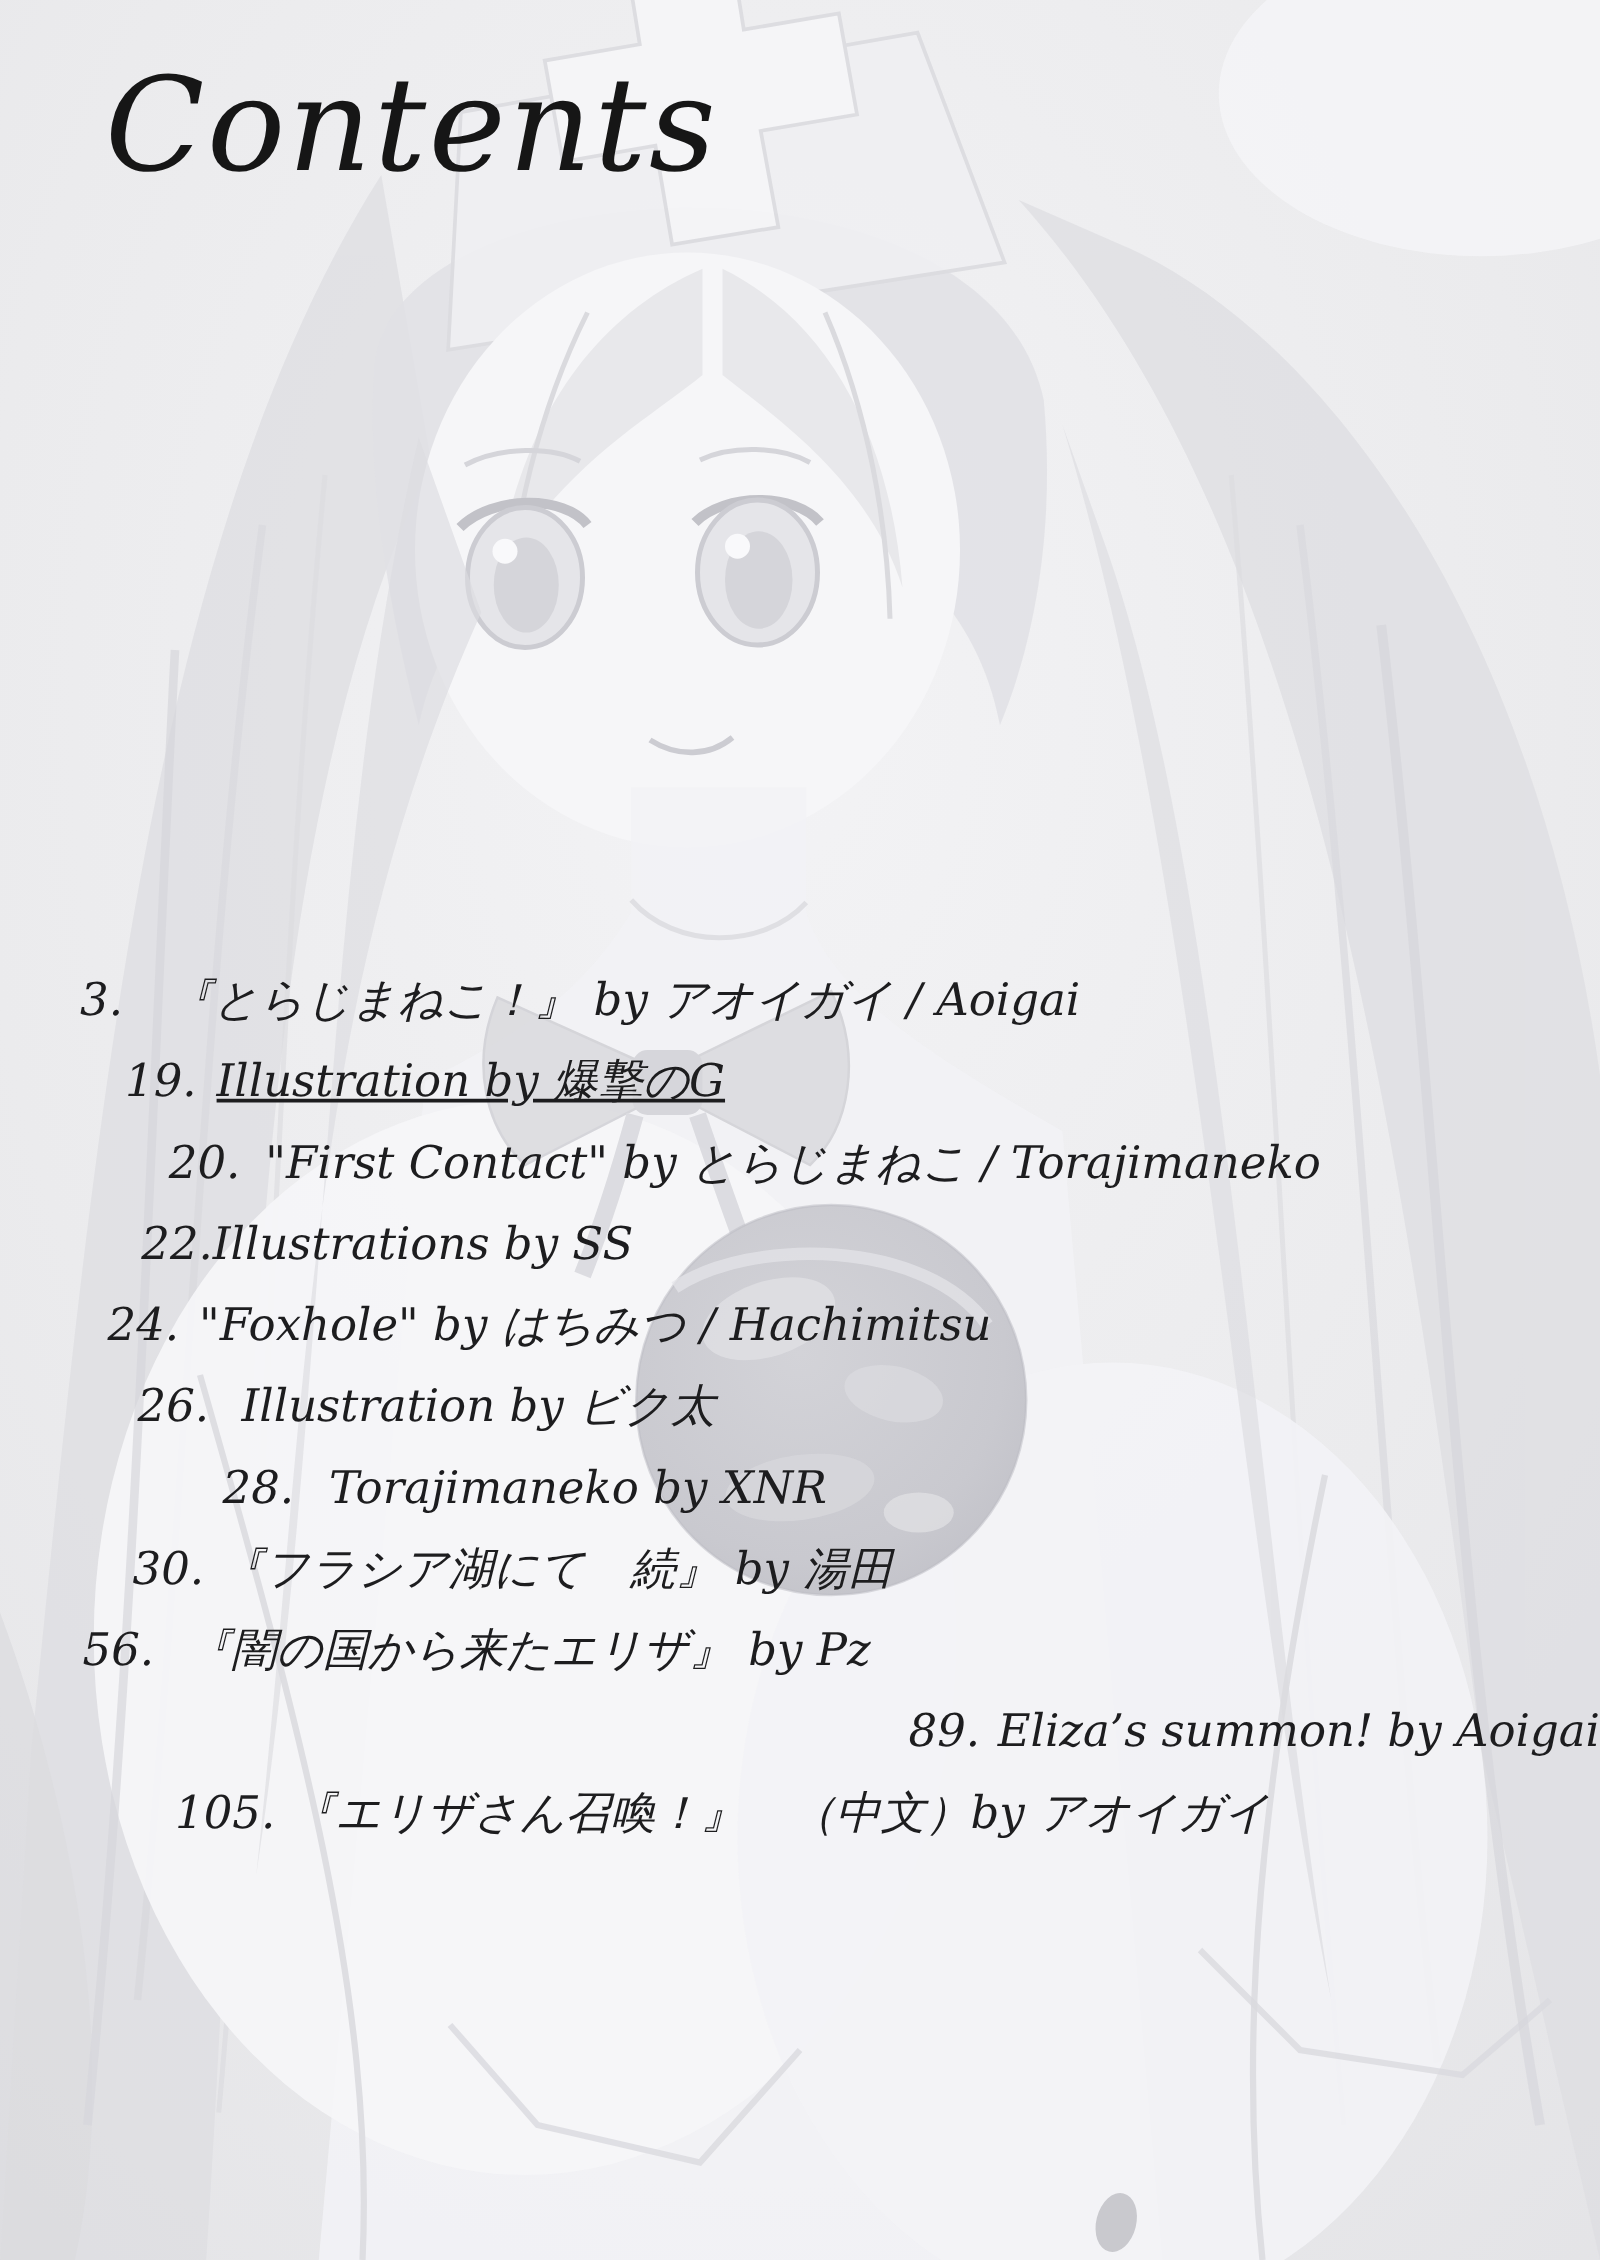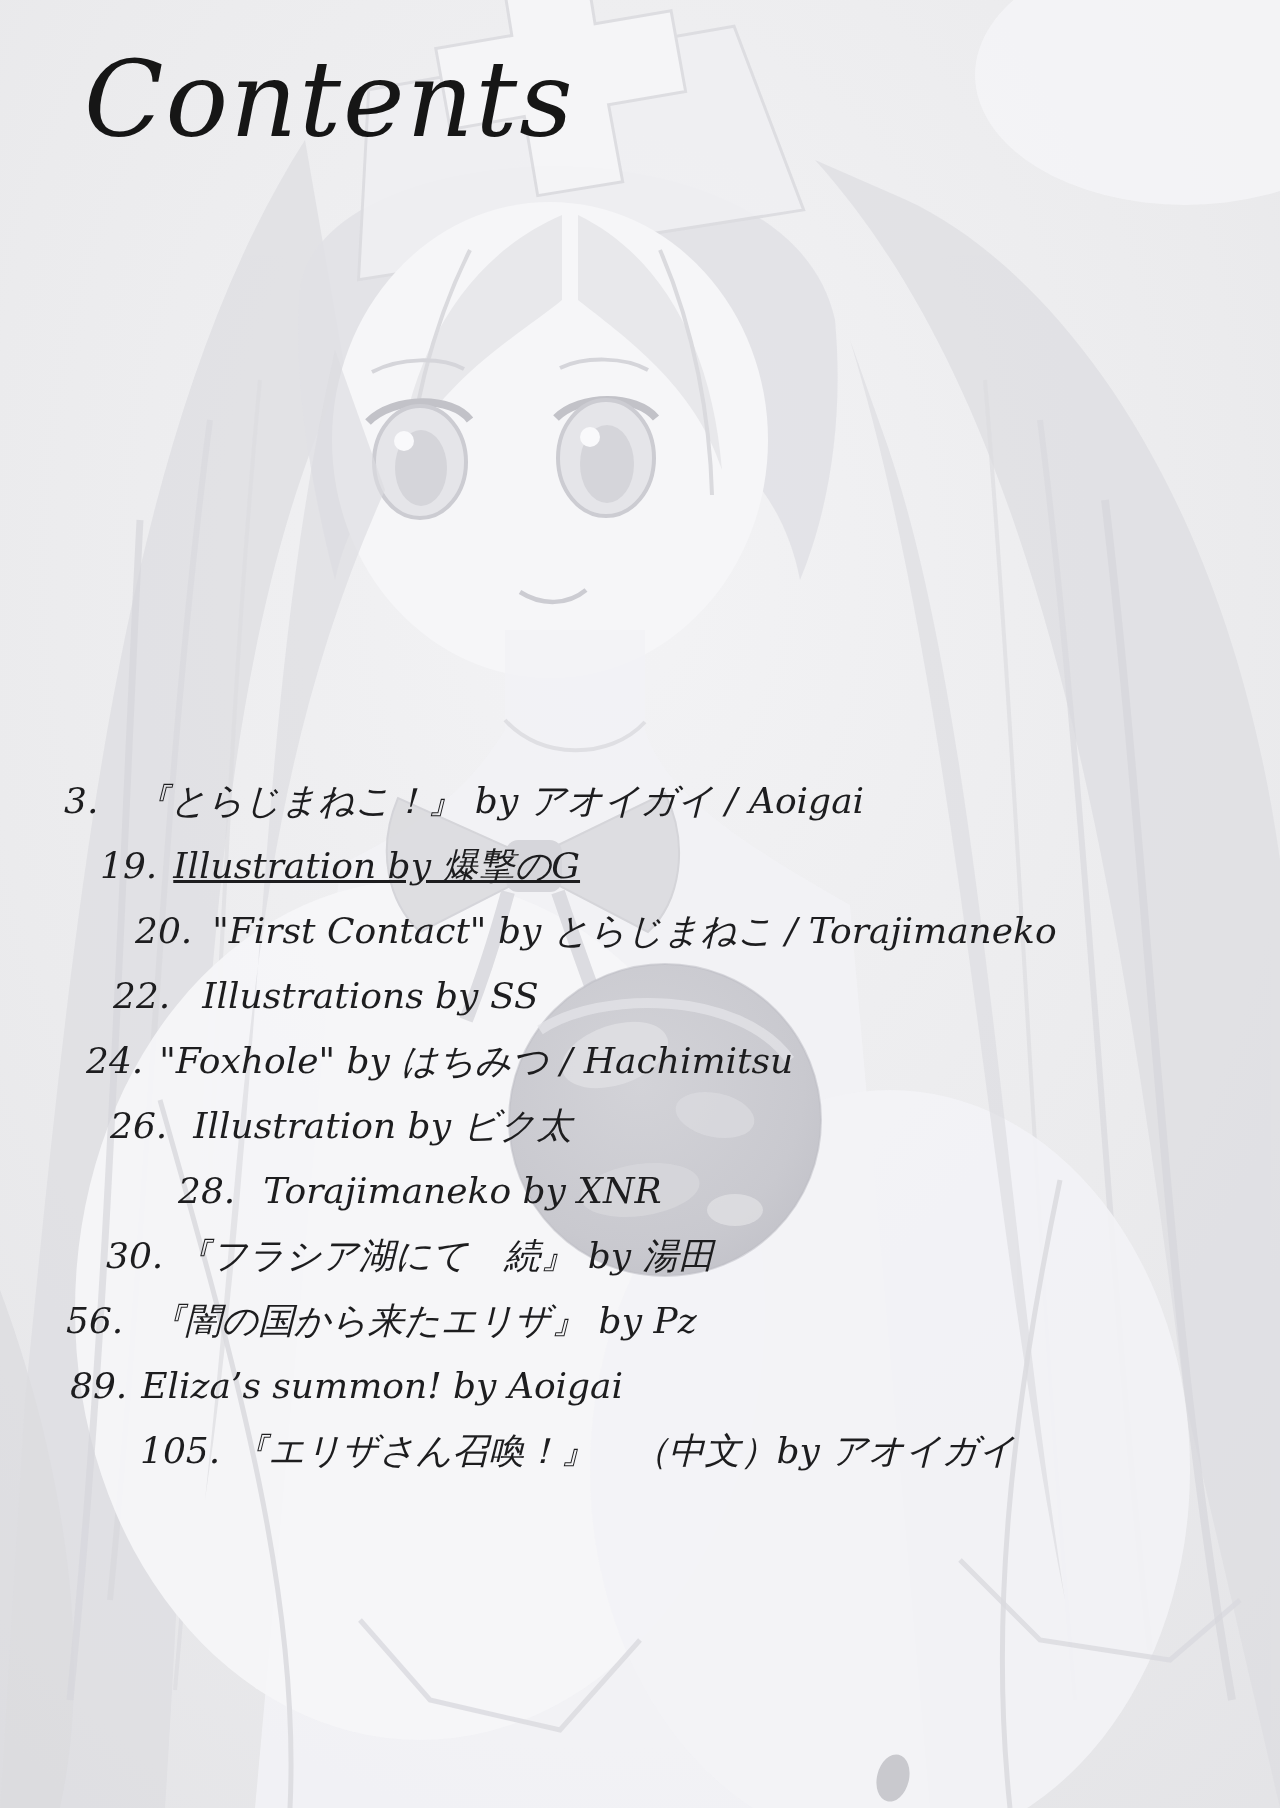--- a/index.html
+++ b/index.html
@@ -150,38 +150,38 @@
       <div class="toc-item" style="margin-left: 64px;">
       <span class="num" style="margin-right: 36px;">3.</span><span class="title">『とらじまねこ！』 by アオイガイ / Aoigai</span>
     </div>
       <div class="toc-item" style="margin-left: 100px; text-decoration: underline;">
       <span class="num" style="margin-right: 16px;">19.</span><span class="title">Illustration by 爆撃のG</span>
     </div>
       <div class="toc-item" style="margin-left: 135px;">
       <span class="num" style="margin-right: 20px;">20.</span><span class="title">"First Contact" by とらじまねこ / Torajimaneko</span>
     </div>
       <div class="toc-item" style="margin-left: 113px;">
-      <span class="num" style="margin-right: 32px;">22.</span><span class="title">Illustrations by SS</span>
+      <span class="num" style="margin-right: 0;">22.</span><span class="title">Illustrations by SS</span>
     </div>
       <div class="toc-item" style="margin-left: 86px;">
       <span class="num" style="margin-right: 16px;">24.</span><span class="title">"Foxhole"  by はちみつ / Hachimitsu</span>
     </div>
       <div class="toc-item" style="margin-left: 110px;">
       <span class="num" style="margin-right: 26px; text-align: center;">26.</span><span class="title">Illustration by ビク太</span>
     </div>
       <div class="toc-item" style="margin-left: 178px;">
       <span class="num" style="margin-right: 28px;">28.</span><span class="title">Torajimaneko by XNR</span>
     </div>
       <div class="toc-item" style="margin-left: 106px;">
       <span class="num" style="margin-right: 12px;">30.</span><span class="title">『フラシア湖にて　続』 by 湯田</span>
     </div>
       <div class="toc-item" style="margin-left: 66px;">
       <span class="num" style="margin-right: 26px; text-align: right;">56.</span><span class="title">『闇の国から来たエリザ』 by Pz</span>
     </div>
-      <div class="toc-item" style="margin-left: 70px;">
+      <div class="toc-item" style="margin-left: 70px; text-align: right;">
       <span class="num" style="margin-right: 14px;">89.</span><span class="title">Eliza’s summon! by Aoigai</span>
     </div>
       <div class="toc-item" style="margin-left: 140px;">
       <span class="num" style="margin-right: 12px;">105.</span><span class="title">『エリザさん召喚！』　（中文）by アオイガイ</span>
     </div>
     </div>
 
 </div>
 
 </body></html>

